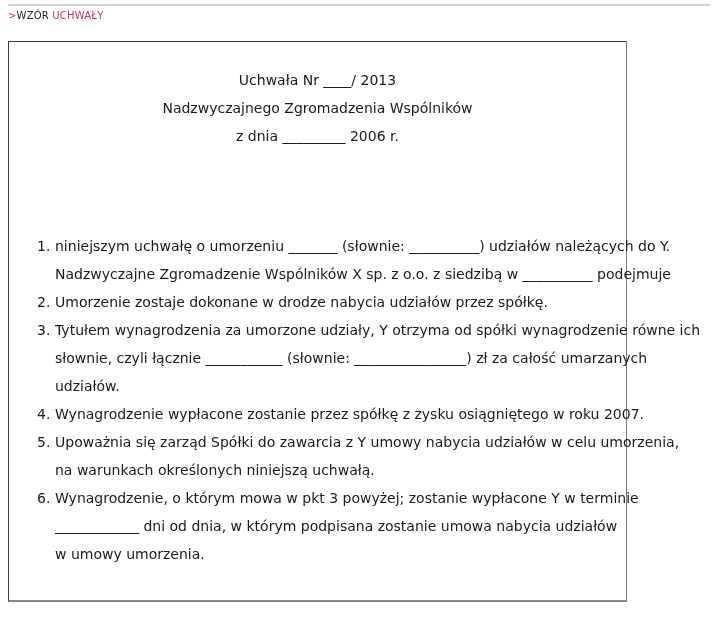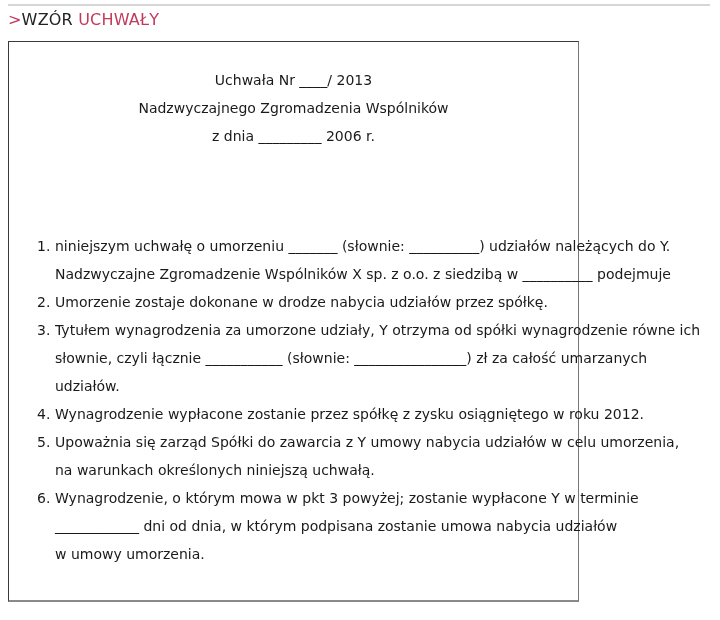--- a/index.html
+++ b/index.html
@@ -1,23 +1,23 @@
 <!DOCTYPE html>
 <html><head>
 <meta charset="utf-8">
 <style>
   html, body { margin: 0; padding: 0; background: #ffffff; }
   body { width: 720px; height: 620px; position: relative; overflow: hidden;
          font-family: "DejaVu Sans", sans-serif; color: #1a1a1a; }
   .top-rule { position: absolute; left: 8px; top: 4px; width: 702px; height: 2px; background: #d6d6d6; }
-  .header { position: absolute; left: 8px; top: 10px; font-size: 16px; letter-spacing: 0.2px; }
+  .header { position: absolute; left: 8px; top: 10px; font-size: 10px; letter-spacing: 0.2px; }
   .header .arrow { color: #c23a5c; }
   .header .w1 { color: #222; }
   .header .w2 { color: #c23a5c; }
-  .frame { position: absolute; left: 8px; top: 41px; width: 571px; height: 561px;
+  .frame { position: absolute; left: 8px; top: 41px; width: 619px; height: 561px;
            border: 1px solid #3a3a3a; border-right-color: #777; border-bottom: 2px solid #8a8a8a; box-sizing: border-box; }
   .title-block { position: absolute; left: 0; right: 0; top: 24px; text-align: center; font-size: 14px; line-height: 28px; }
   .title-block div { white-space: pre; }
   .items { position: absolute; left: 28px; top: 190px; width: 650px; font-size: 14px; line-height: 28px; }
   .item { position: relative; padding-left: 18px; }
   .item .num { position: absolute; left: 0; top: 0; }
   .item .line { white-space: pre; display: block; }
 </style>
 </head>
 <body>
@@ -45,21 +45,21 @@
         <span class="line">Umorzenie zostaje dokonane w drodze nabycia udziałów przez spółkę.</span>
       </div>
       <div class="item">
         <span class="num">3.</span>
         <span class="line">Tytułem wynagrodzenia za umorzone udziały, Y otrzyma od spółki wynagrodzenie równe ich</span>
         <span class="line">słownie, czyli łącznie ___________ (słownie: ________________) zł za całość umarzanych</span>
         <span class="line">udziałów.</span>
       </div>
       <div class="item">
         <span class="num">4.</span>
-        <span class="line">Wynagrodzenie wypłacone zostanie przez spółkę z zysku osiągniętego w roku 2012.</span>
+        <span class="line">Wynagrodzenie wypłacone zostanie przez spółkę z zysku osiągniętego w roku 2007.</span>
       </div>
       <div class="item">
         <span class="num">5.</span>
         <span class="line">Upoważnia się zarząd Spółki do zawarcia z Y umowy nabycia udziałów w celu umorzenia,</span>
         <span class="line">na warunkach określonych niniejszą uchwałą.</span>
       </div>
       <div class="item">
         <span class="num">6.</span>
         <span class="line">Wynagrodzenie, o którym mowa w pkt 3 powyżej; zostanie wypłacone Y w terminie</span>
         <span class="line">____________ dni od dnia, w którym podpisana zostanie umowa nabycia udziałów</span>

